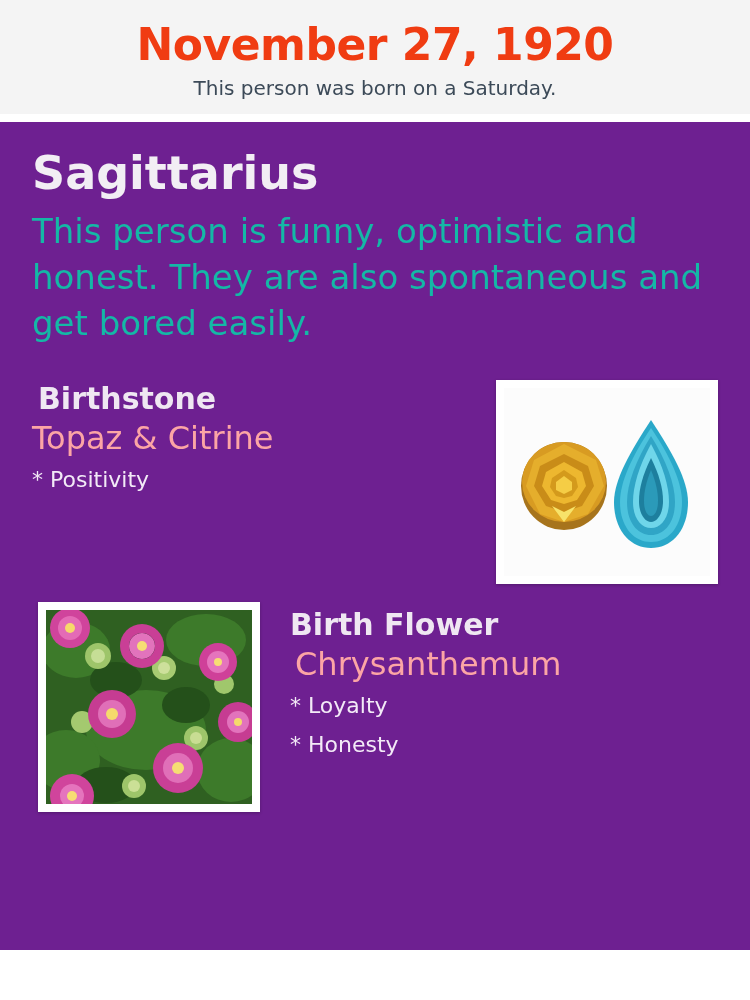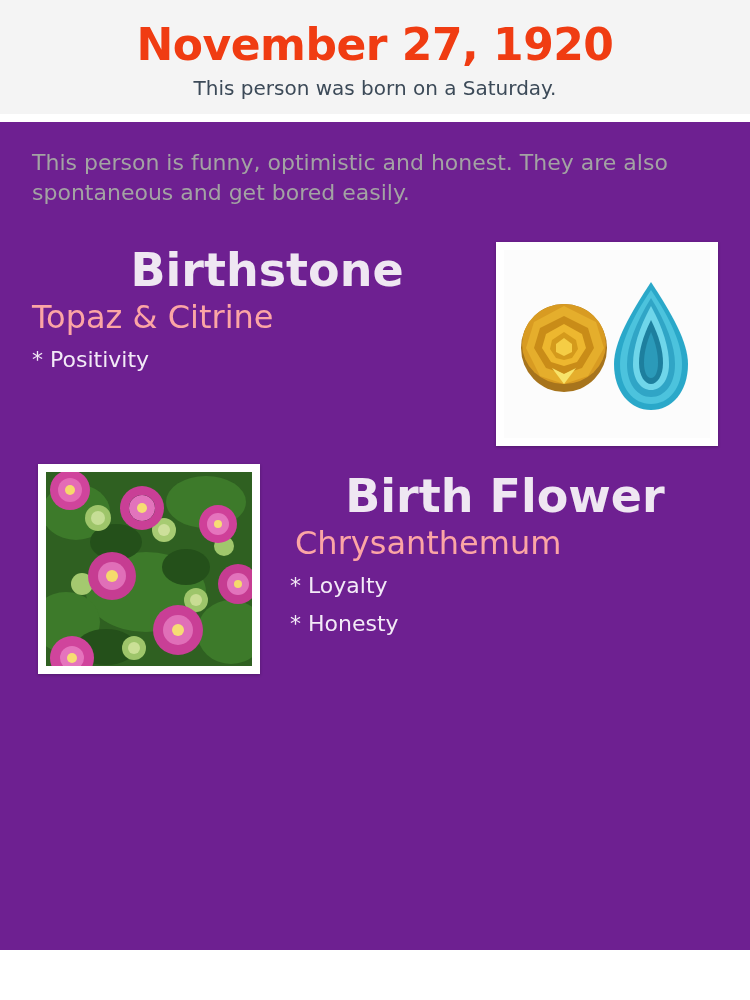--- a/index.html
+++ b/index.html
@@ -69,45 +69,44 @@
   }
 
   .zodiac-name {
     font-size: 46px;
     font-weight: bold;
     color: #f2eef4;
     margin: 0 0 10px 2px;
     line-height: 1.1;
   }
   .zodiac-desc {
-    font-size: 22px;
+    font-size: 34px;
     line-height: 1.35;
-    color: #a3a3a3;
+    color: #14b8a6;
     margin: 0 0 34px 2px;
     max-width: 700px;
   }
 
   
   .stone-row {
     display: flex;
     align-items: flex-start;
     justify-content: space-between;
     margin-bottom: 18px;
   }
   .stone-text {
     flex: 1;
     padding-top: 2px;
   }
   .section-title {
-    font-size: 46px;
+    font-size: 30px;
     font-weight: bold;
     color: #efe7f2;
     margin: 0 0 2px 8px;
     line-height: 1.15;
-    text-align: center;
   }
   .section-sub {
     font-size: 32px;
     color: #fca5a5;
     margin: 0 0 10px 2px;
     line-height: 1.2;
   }
   .bullet {
     font-size: 22px;
     color: #f3eaf7;
@@ -174,20 +173,21 @@
 
   <div class="header">
     <div class="date-title">November 27, 1920</div>
     <div class="born-line">This person was born on a Saturday.</div>
   </div>
 
   <div class="divider"></div>
 
   <div class="body">
 
+    <div class="zodiac-name">Sagittarius</div>
     <div class="zodiac-desc">This person is funny, optimistic and honest. They are also spontaneous and get bored easily.</div>
 
     <div class="stone-row">
       <div class="stone-text">
         <div class="section-title">Birthstone</div>
         <div class="section-sub">Topaz &amp; Citrine</div>
         <div class="bullet">* Positivity</div>
       </div>
       <div class="photo-frame stone-frame">
         <div class="stone-img">

